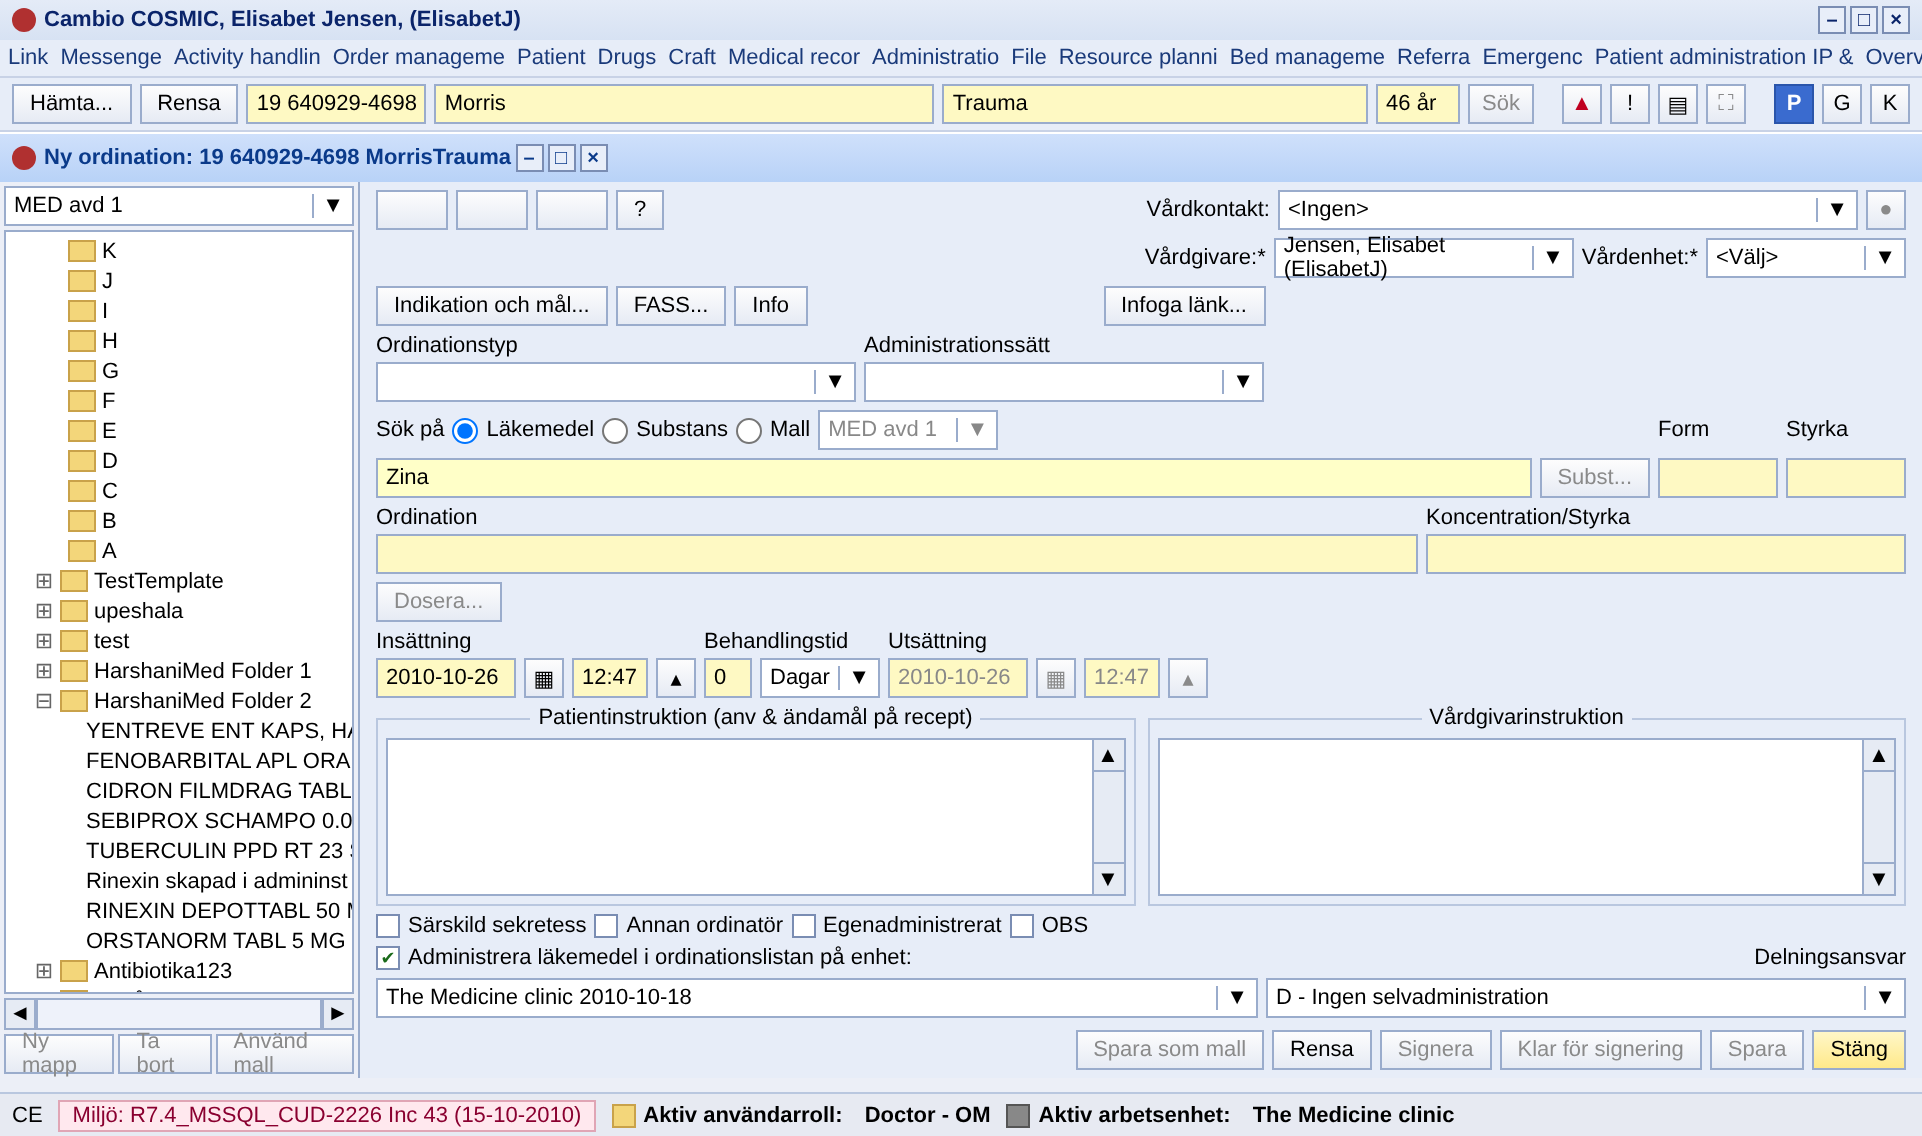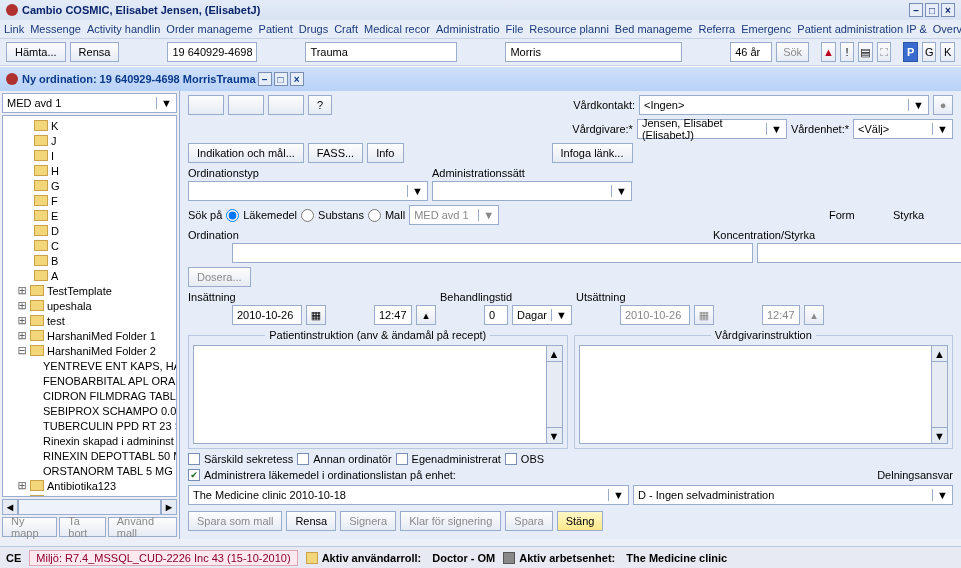--- a/index.html
+++ b/index.html
@@ -12,21 +12,21 @@
 .winbtn{width:14px;height:14px;margin-left:2px;border:1px solid #7a8db3;background:#e8eef9; display:flex;align-items:center;justify-content:center;font-size:10px;}
 
 
 .menubar { background:#e7edf8; height:18px; display:flex; align-items:center; padding:0 4px; color:#1a3a7a; gap:6px; white-space:nowrap; overflow:hidden;}
 .menubar span{cursor:default;}
 
 
 .toolbar1{background:#e7edf8;border-top:1px solid #c8d2e6;border-bottom:1px solid #c8d2e6;height:28px;display:flex;align-items:center;padding:2px 6px;gap:4px;}
 .btn{background:linear-gradient(#fdfdfd,#e6ebf4);border:1px solid #9aaccc;padding:2px 8px;height:20px;display:inline-flex;align-items:center;cursor:default;}
 .btn.small{padding:2px 6px;}
-.inp{background:#ffffff;border:1px solid #9aaccc;height:20px;padding:0 4px;margin-left:44px;}
+.inp{background:#fef9c3;border:1px solid #9aaccc;height:20px;padding:0 4px;}
 .square{width:20px;height:20px;border:1px solid #9aaccc;background:linear-gradient(#fdfdfd,#e6ebf4);display:inline-flex;align-items:center;justify-content:center;}
 .square.red{color:#c00020;font-weight:bold;}
 .square.blue{background:#3a6bcf;color:#fff;border-color:#2a55ab;font-weight:bold;}
 
 
 .subtitle{background:linear-gradient(#cfe0fb,#b8d2f7);height:20px;display:flex;align-items:center;padding:12px 6px;color:#0a3a8a;font-weight:bold;border-top:1px solid #fff;}
 .subtitle .icon{width:12px;height:12px;background:#b03030;border-radius:50%;margin-right:4px;}
 
 
 .main{display:flex;height:448px;}
@@ -96,22 +96,22 @@
   <span>Emergenc</span>
   <span>Patient administration IP &amp; </span>
   <span>Overviews</span>
 
 </div>
 
 <div class="toolbar1">
   <span class="btn">Hämta...</span>
   <span class="btn">Rensa</span>
   <input class="inp" style="width: 90px;" value="19 640929-4698">
+  <input class="inp" style="width: 250px;" value="Morris">
   <input class="inp" style="flex: 1 1 0%;" value="Trauma">
-  <input class="inp" style="width: 250px;" value="Morris">
   <input class="inp" style="width: 42px;" value="46 år">
   <span class="btn small disabled">Sök</span>
   <span style="width:6px"></span>
   <span class="square red">▲</span>
   <span class="square">!</span>
   <span class="square">▤</span>
   <span class="square disabled">⛶</span>
   <span style="width:6px"></span>
   <span class="square blue">P</span>
   <span class="square">G</span>
@@ -317,20 +317,26 @@
       <span>Mall</span>
       <div class="sel" style="width:90px;color:#888">
           <span>MED avd 1</span>
           <span class="dd">▼</span>
         </div>
       <span style="flex:1"></span>
       <span class="lbl" style="width:60px">Form</span>
       <span class="lbl" style="width:60px">Styrka</span>
     </div>
 
+    <div class="row">
+      <input class="yellowinp" style="flex: 1 1 0%;" value="Zina">
+      <span class="btn disabled">Subst...</span>
+      <input class="inp" style="width: 60px;">
+      <input class="inp" style="width: 60px;">
+    </div>
 
     <div class="row">
       <div style="flex:1">
         <label class="lbl">Ordination</label>
         <input class="inp" style="width: 100%;">
       </div>
       <div style="width:240px">
         <label class="lbl">Koncentration/Styrka</label>
         <input class="inp" style="width: 100%;">
       </div>
@@ -412,34 +418,34 @@
       <div class="sel" style="flex:1">
           <span>The Medicine clinic 2010-10-18</span>
           <span class="dd">▼</span>
         </div>
       <div class="sel" style="width:320px">
           <span>D - Ingen selvadministration</span>
           <span class="dd">▼</span>
         </div>
     </div>
 
-    <div class="row" style="justify-content:flex-start;margin-top:2px">
+    <div class="row" style="justify-content:flex-end;margin-top:2px">
       <span class="btn disabled">Spara som mall</span>
       <span class="btn">Rensa</span>
       <span class="btn disabled">Signera</span>
       <span class="btn disabled">Klar för signering</span>
       <span class="btn disabled">Spara</span>
       <span class="btn yellow">Stäng</span>
     </div>
 
   </div>
 </div>
 
 <div class="footerbar">
-  <span style="font-weight:bold">CE</span>
+  <span style="font-weight:normal">CE</span>
   <span class="env">Miljö:  R7.4_MSSQL_CUD-2226  Inc 43 (15-10-2010)</span>
   <span class="role">
     <span class="roleicon"></span>
     <b>Aktiv användarroll:</b>&nbsp;<span>Doctor - OM</span>
   </span>
   <span class="role">
     <span class="homeicon"></span>
     <b>Aktiv arbetsenhet:</b>&nbsp;<span>The Medicine clinic</span>
   </span>
 </div>

